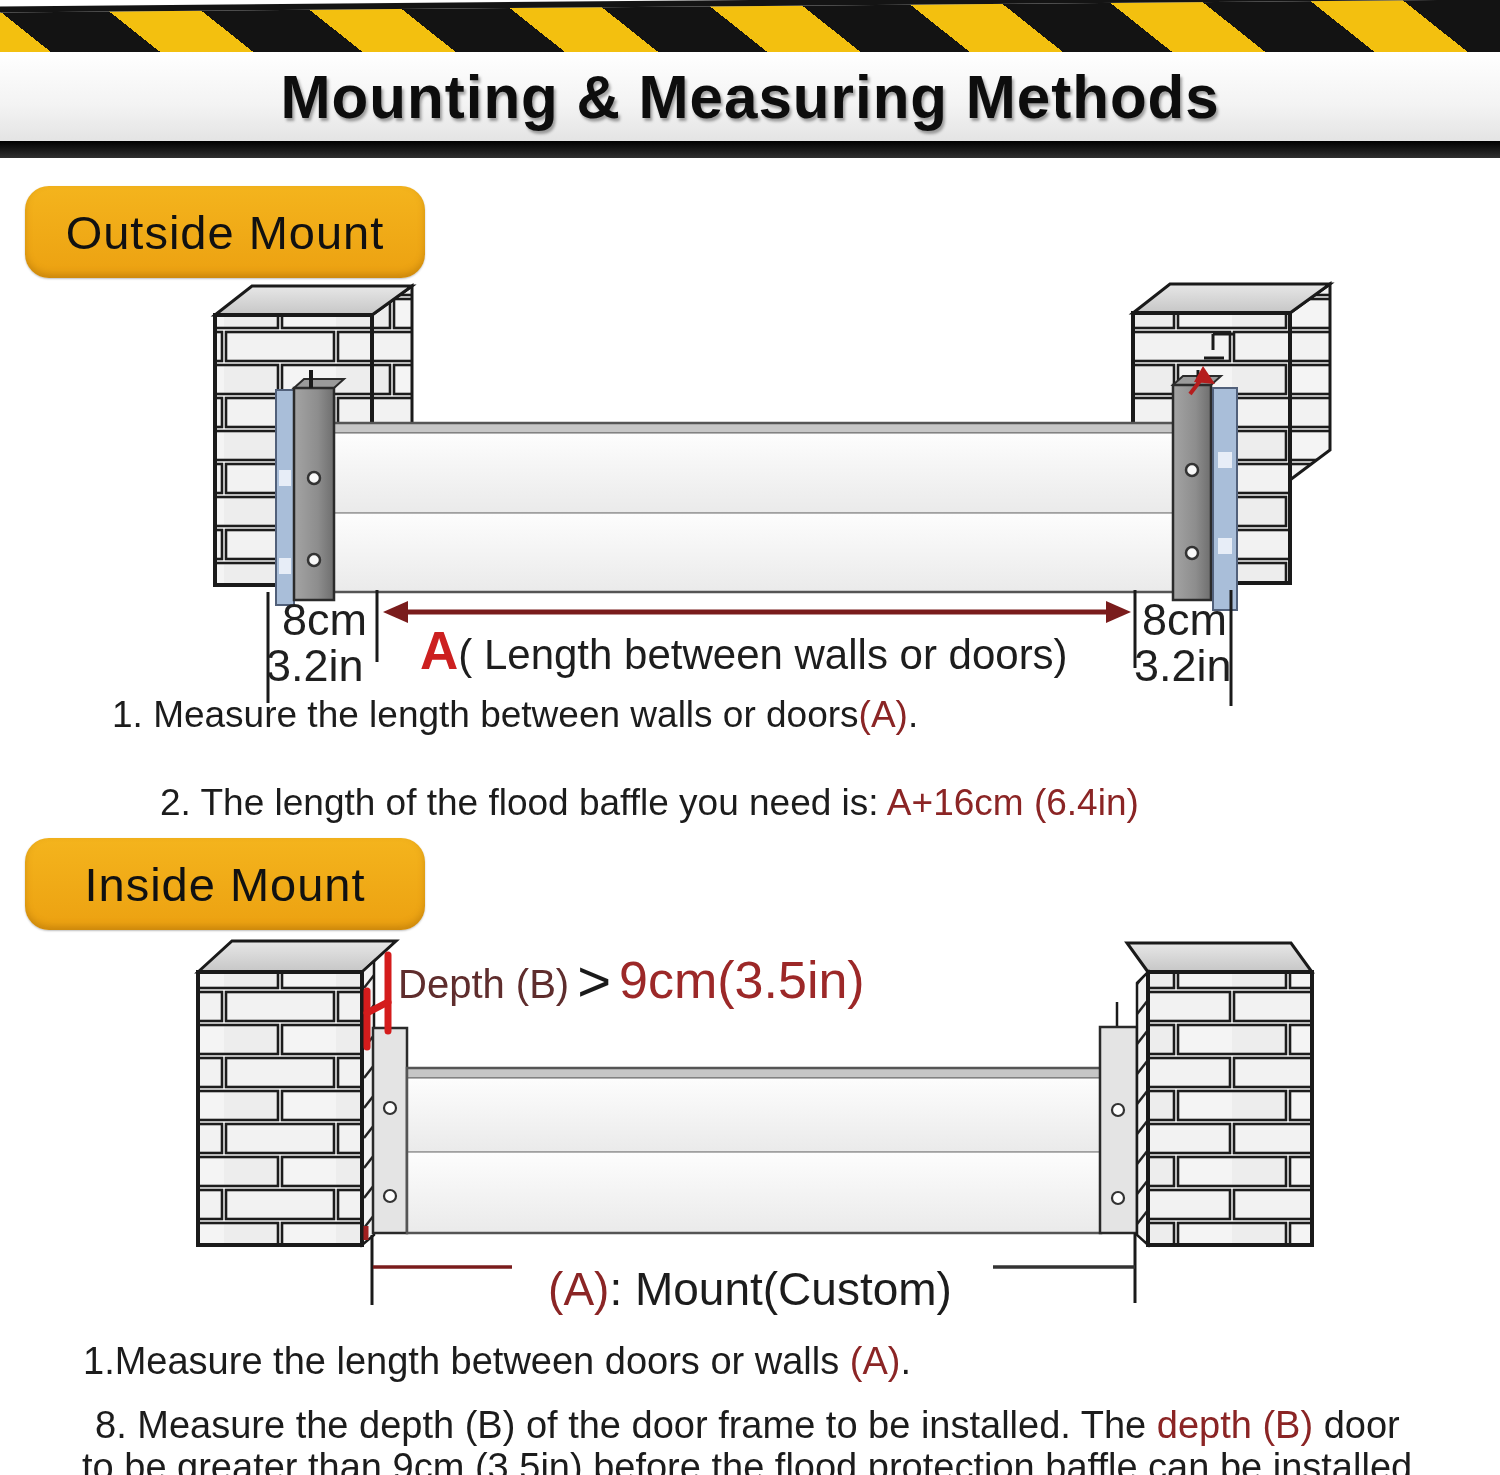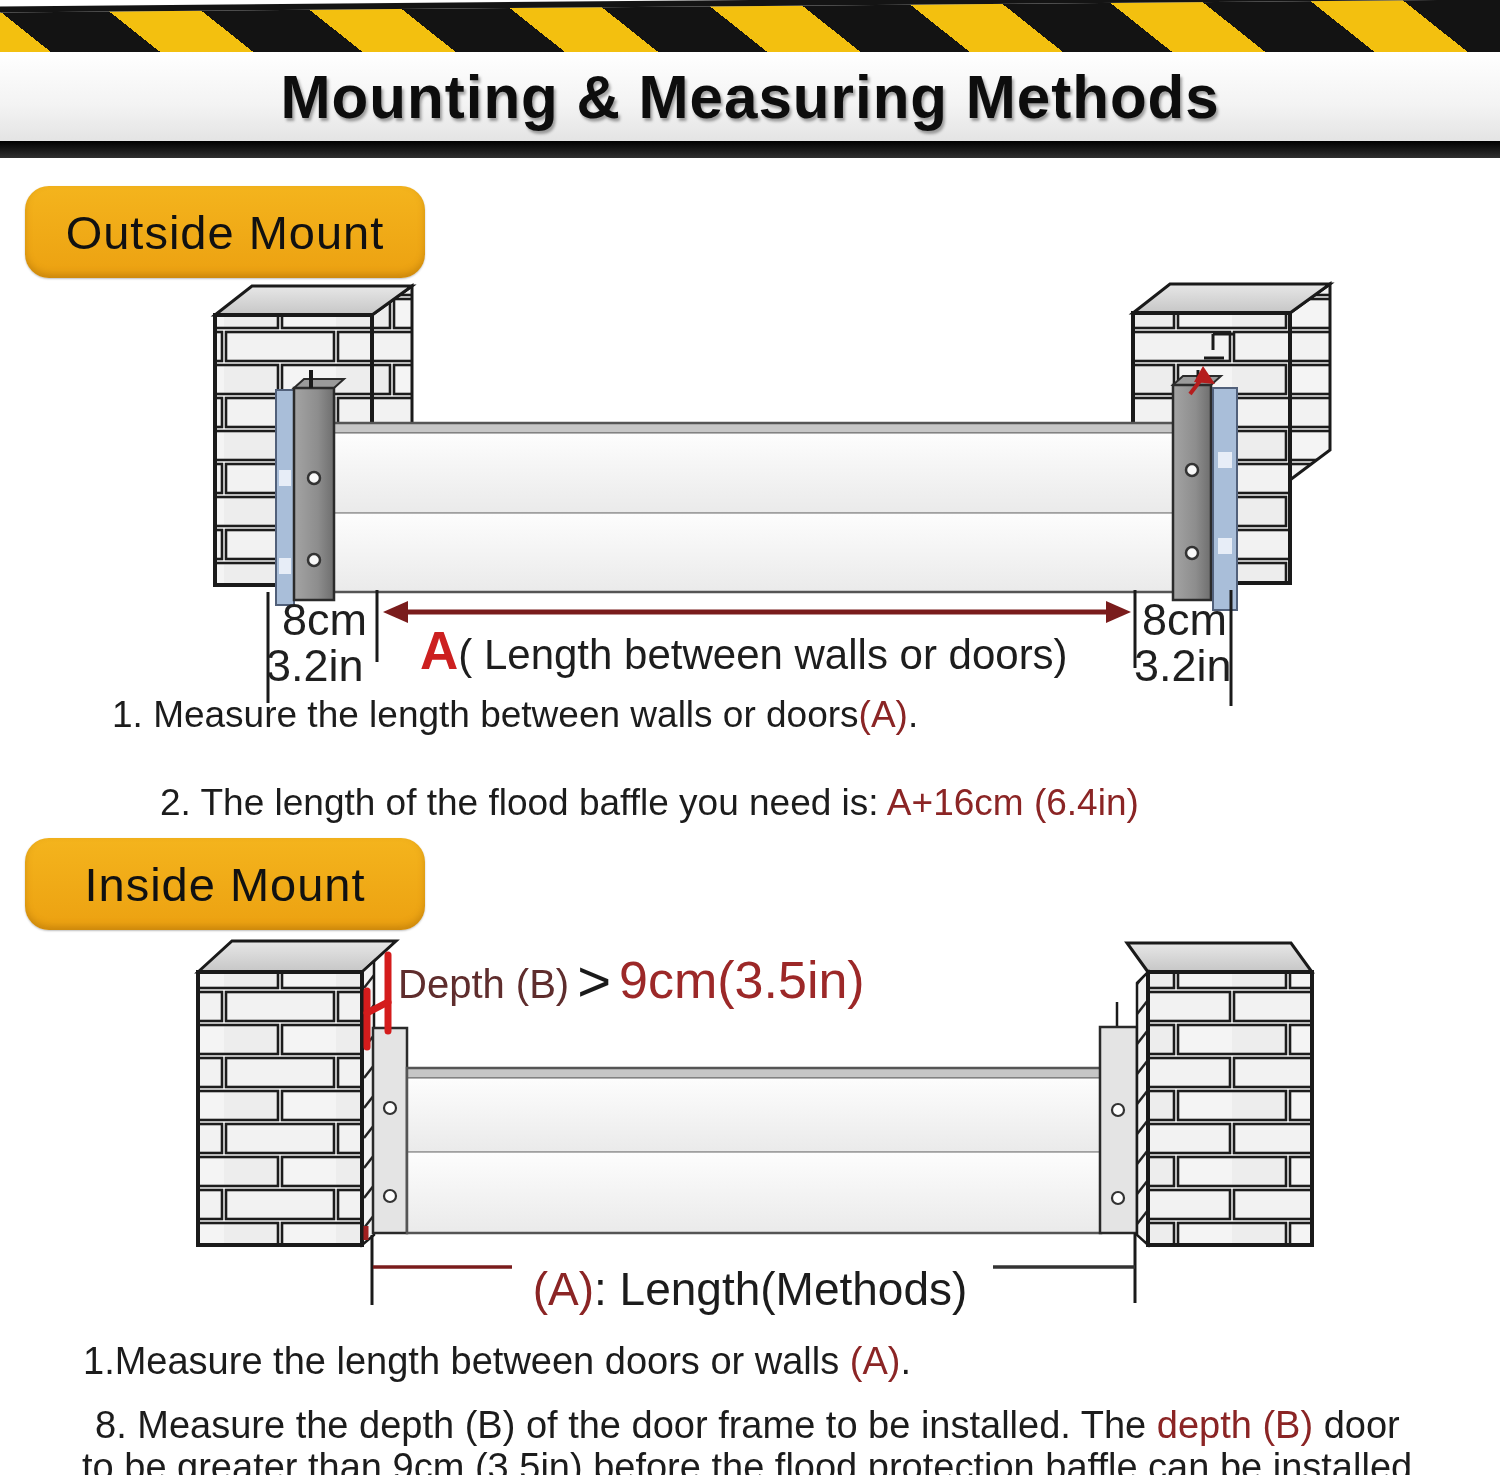--- a/index.html
+++ b/index.html
@@ -219,21 +219,21 @@
   <div class="lbl step" style="left:112px;top:782px;margin-left:48px;">
     <span>2. The length of the flood baffle you need is: </span><span class="hl">A+16cm (6.4in)</span><span></span>
   </div>
 
   <div class="lbl depthlab" style="left:398px;top:944px;">
     <span class="depth-l">Depth (B) </span>
     <span class="depth-gt">&gt;</span>
     <span class="depth-v">9cm(3.5in)</span>
   </div>
   <div class="lbl lenlab" style="top:1262px;">
-    <span class="hl">(A)</span><span>: Length(Methods)</span>
+    <span class="hl">(A)</span><span>: Mount(Custom)</span>
   </div>
   <div class="lbl step2" style="left:83px;top:1340px;">
     <span>1.Measure the length between doors or walls </span><span class="hl">(A)</span><span>.</span>
   </div>
   <div class="lbl step2" style="left:95px;top:1404px;">
     <span>8. Measure the depth (B) of the door frame to be installed. The </span><span class="hl">depth (B)</span><span> door</span>
   </div>
   <div class="lbl step2" style="left:82px;top:1446px;">
     <span>to be greater than 9cm (3.5in) before the flood protection baffle can be installed.</span>
   </div>

